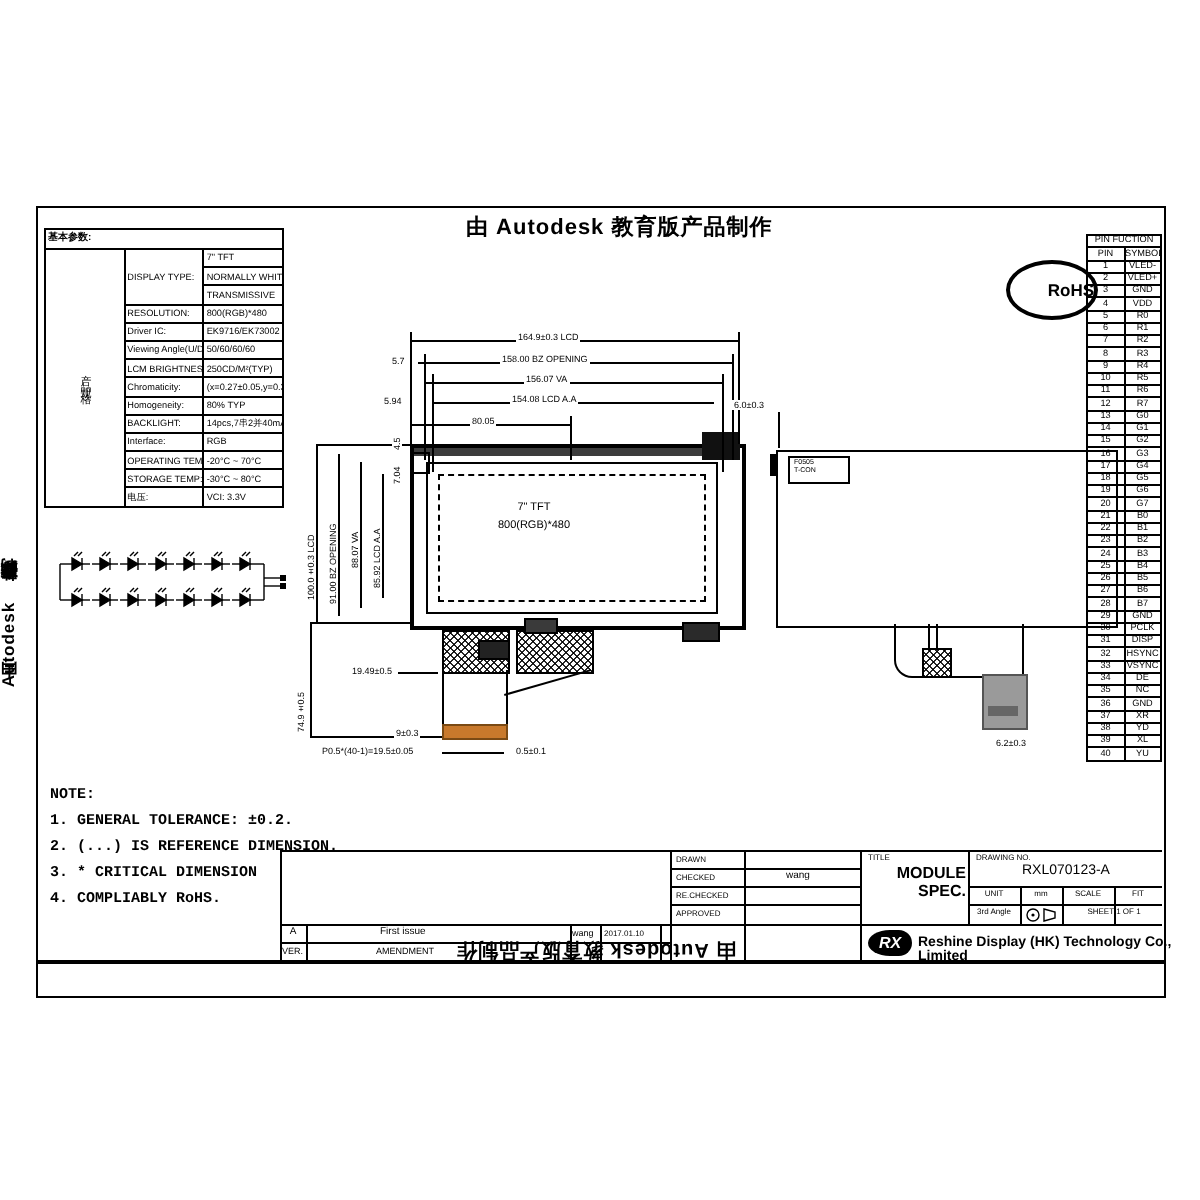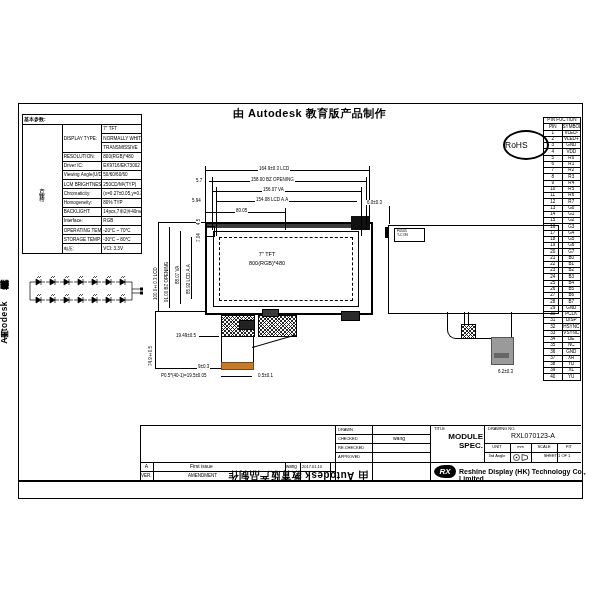--- a/index.html
+++ b/index.html
@@ -269,22 +269,22 @@
           <td>XL</td>
         </tr>
         <tr>
           <td>40</td>
           <td>YU</td>
         </tr>
       </tbody>
     </table>
 
   <div class="abs" style="left:503px;top:130px;width:42px;height:26px;border:2.5px solid #000;
-       border-radius:50%;display:flex;align-items:center;justify-content:flex-start;
-       font-weight:normal;font-size:8.5px">
+       border-radius:50%;display:flex;align-items:center;justify-content:flex-end;
+       font-weight:bold;font-size:8.5px">
     <span>RoHS</span>
   </div>
 
   <svg class="abs" style="left:28px;top:270px" width="118" height="46" viewBox="0 0 118 46">
     <defs>
       <g id="led" stroke="#000" stroke-width="0.7" fill="#000">
         <line x1="0" y1="0" x2="4" y2="0"></line>
         <polygon points="4,-3 4,3 9,0"></polygon>
         <line x1="9" y1="-3" x2="9" y2="3"></line>
         <line x1="13" y1="0" x2="9" y2="0"></line>
@@ -391,20 +391,28 @@
        border-top:none;border-radius:0 0 0 9px"></div>
   <div class="vl" style="left:464px;top:312px;height:13px"></div>
   <div class="vl" style="left:468px;top:312px;height:13px"></div>
   <div class="hatch" style="left:461px;top:324px;width:13px;height:13px"></div>
   <div class="abs" style="left:491px;top:337px;width:21px;height:26px;background:#9a9a9a;border:0.8px solid #555"></div>
   <div class="abs" style="left:494px;top:353px;width:15px;height:5px;background:#666"></div>
   <div class="lbl" style="left:366px;top:200px">6.0±0.3</div>
   <div class="vl" style="left:389px;top:206px;height:18px"></div>
   <div class="lbl" style="left:497px;top:369px">6.2±0.3</div>
 
+  <div class="abs" style="left:25px;top:392px;font-family:'Liberation Mono',monospace;font-weight:bold;
+       font-size:7.5px;line-height:13px">
+    <div>NOTE:</div>
+    <div>1. GENERAL TOLERANCE: ±0.2.</div>
+    <div>2. (...) IS REFERENCE DIMENSION.</div>
+    <div>3. * CRITICAL DIMENSION</div>
+    <div>4. COMPLIABLY RoHS.</div>
+  </div>
 
   <div class="hl" style="left:140px;top:425px;width:441px"></div>
   <div class="hl" style="left:140px;top:462px;width:441px"></div>
   <div class="hl" style="left:140px;top:471px;width:195px"></div>
   <div class="vl" style="left:140px;top:425px;height:55px"></div>
   <div class="vl" style="left:335px;top:425px;height:55px"></div>
   <div class="vl" style="left:372px;top:425px;height:55px"></div>
   <div class="vl" style="left:430px;top:425px;height:55px"></div>
   <div class="vl" style="left:484px;top:425px;height:37px"></div>
   <div class="hl" style="left:335px;top:434px;width:95px"></div>

